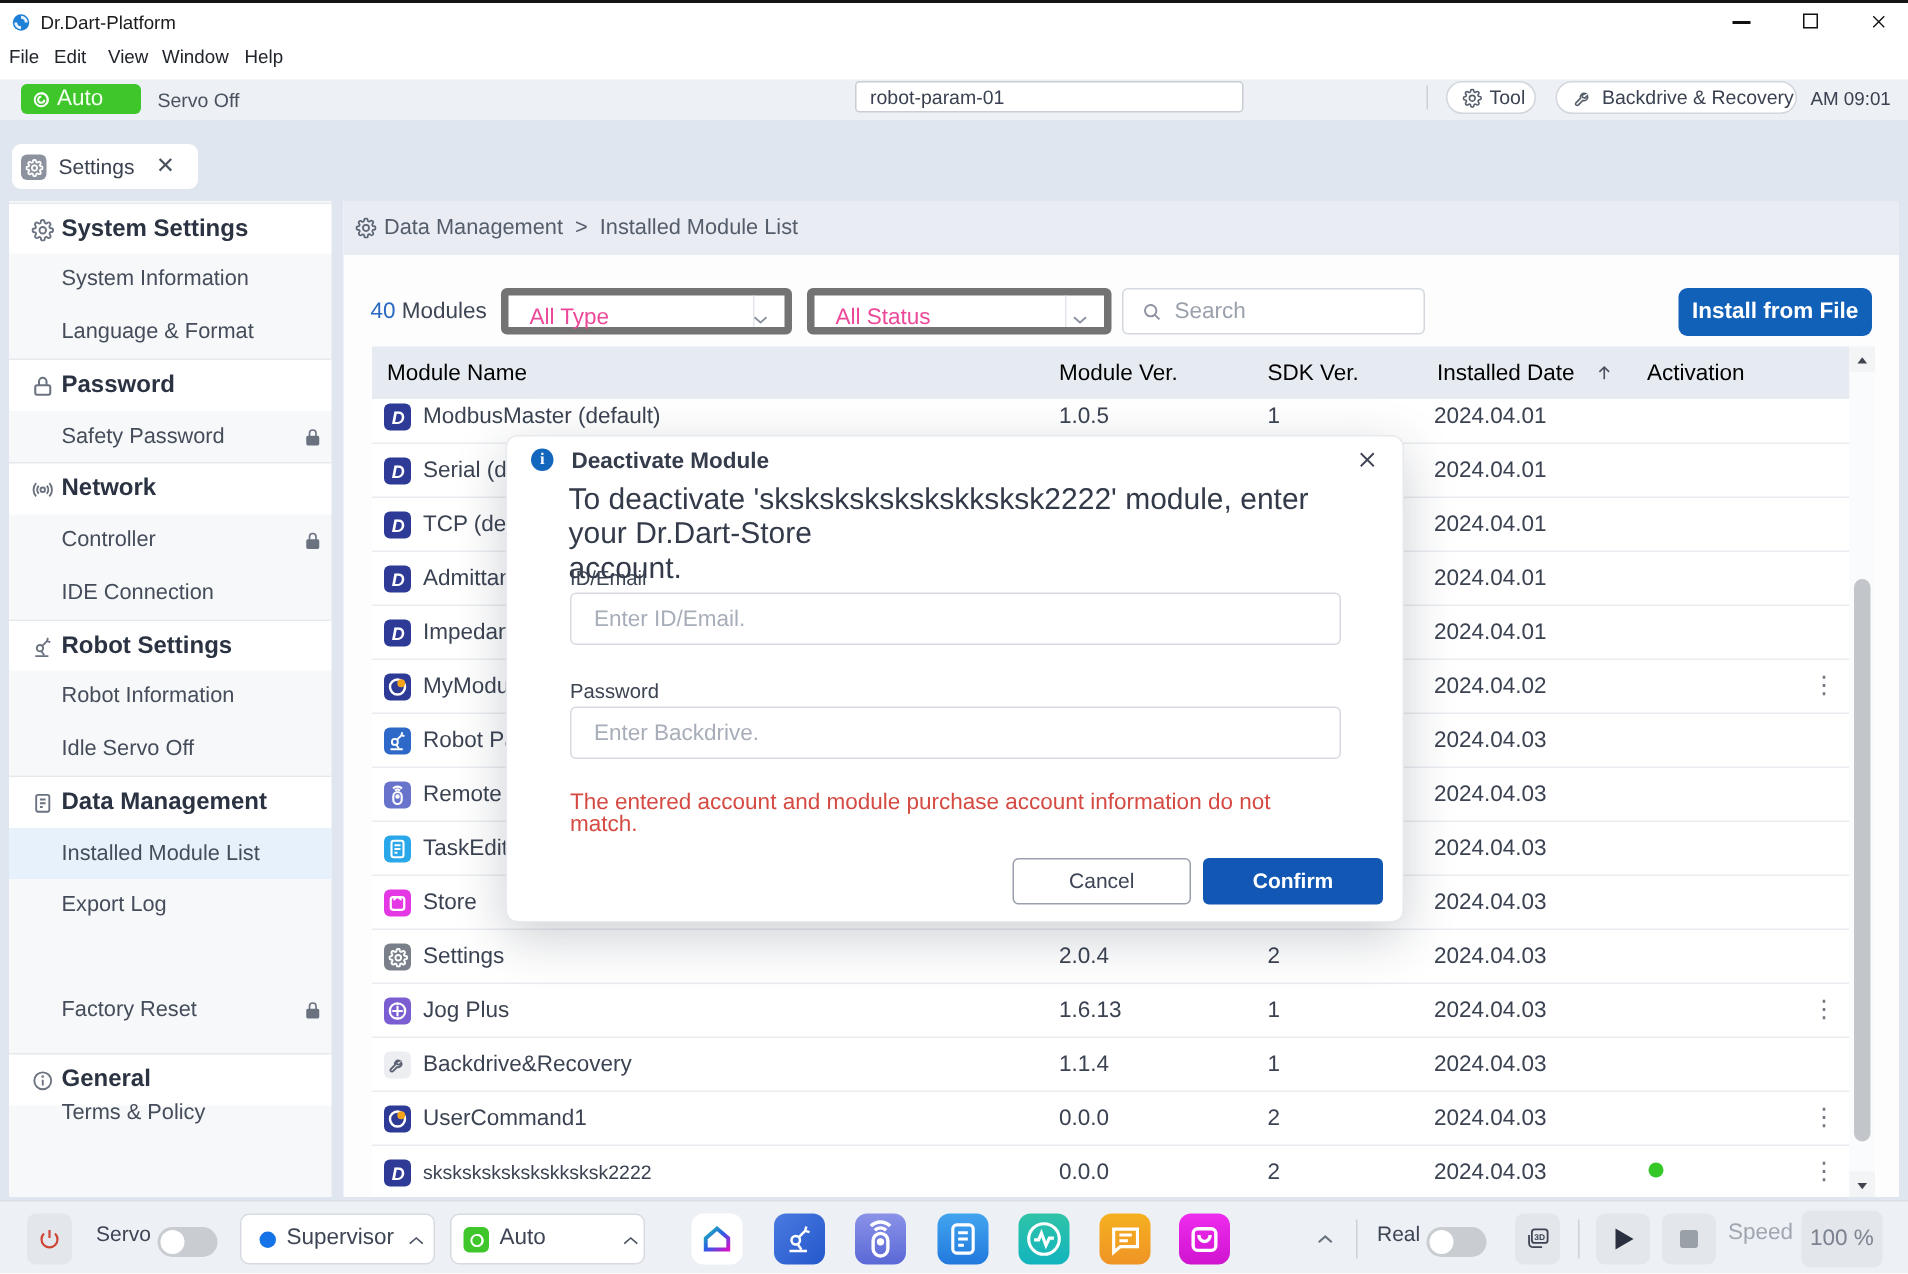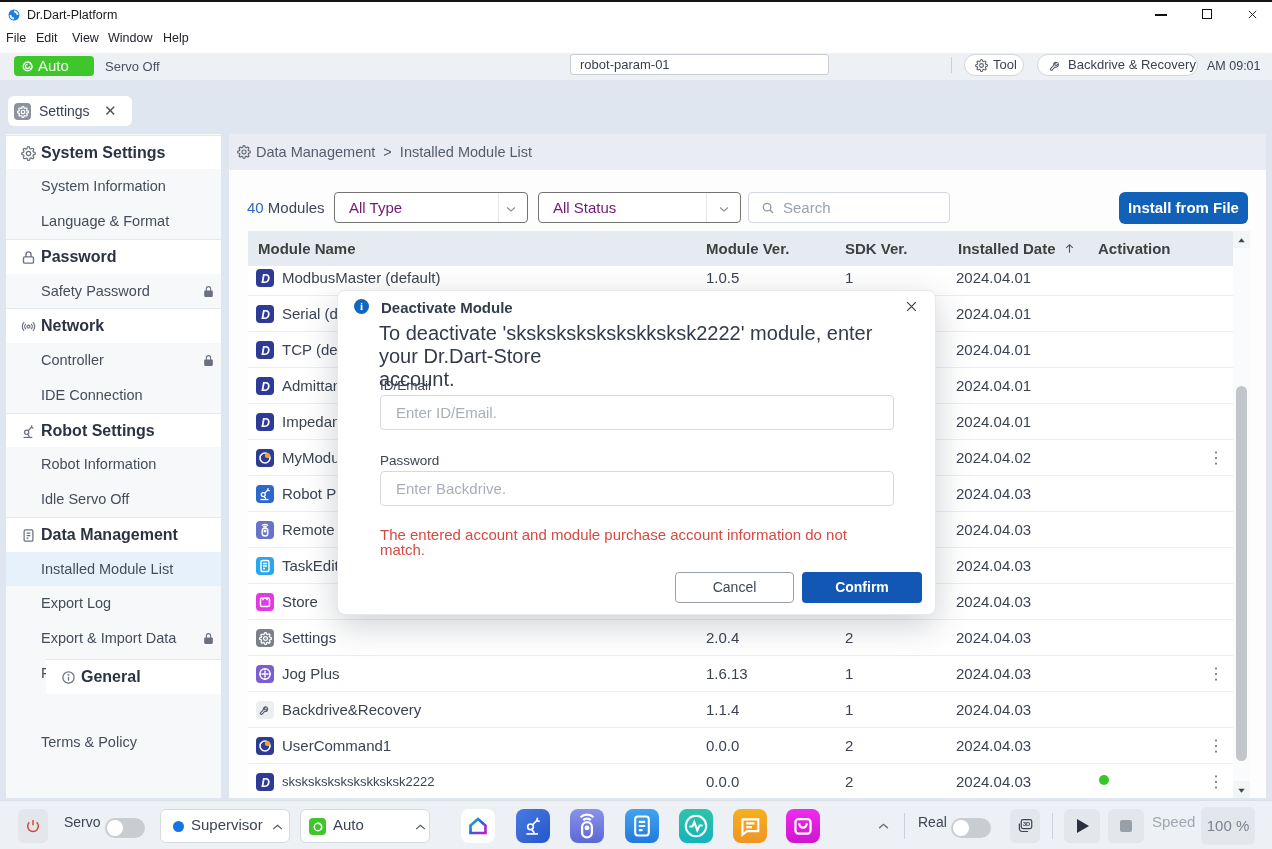--- a/index.html
+++ b/index.html
@@ -36,28 +36,28 @@
 .navrow.grp { background:#fff; border-top:1px solid #e6e9ec; font-weight:bold; color:#2b3342; font-size:16px; }
 .navrow.grp .lbl { left:35px; }
 .navrow.sel { background:#e7f1fb; }
 .navrow .gicon { position:absolute; left:15px; top:10px; width:15px; height:15px; }
 .navrow .rlock { position:absolute; left:196px; top:11px; width:13px; height:13px; }
 
 #content { left:229px; top:54px; width:1037px; height:664px; background:#fdfdfe; overflow:hidden; }
 #crumb { left:0; top:0; width:1037px; height:36px; background:#e9edf3; }
 #crumb .txt { position:absolute; left:27px; top:0; height:36px; line-height:36px; font-size:14.5px; color:#555d6b; }
 #modcount { left:18px; top:58px; height:31px; line-height:31px; font-size:15px; color:#3e4655; }
-.select { top:58px; height:31px; background:#fff; border:1px solid #737373; border-radius:4px; font-size:15px; color:#701a75; }
+.select { top:58px; height:31px; background:#fff; border:5px solid #737373; border-radius:4px; font-size:15px; color:#ec4899; }
 .select .lbl { position:absolute; left:14px; top:0; height:29px; line-height:29px; }
 .select .dv { position:absolute; top:0px; bottom:0px; width:1px; background:#e3e6eb; }
 #searchbox { left:519px; top:58px; width:202px; height:31px; background:#fff; border:1px solid #d3d8df; border-radius:4px; }
 #searchbox .lbl { position:absolute; left:34px; top:0; height:29px; line-height:29px; font-size:15px; color:#9aa1ac; }
 #installbtn { left:890px; top:58px; width:129px; height:32px; background:#1261b8; border-radius:6px; color:#fff; font-size:15px; font-weight:bold; text-align:center; line-height:32px; }
 
-#thead { left:19px; top:97px; width:985px; height:35px; background:#e6eaf1; font-size:15px; color:#404040;font-weight:bold; }
+#thead { left:19px; top:97px; width:985px; height:35px; background:#e6eaf1; font-size:15px; color:#000000; }
 #thead span { position:absolute; top:0; height:35px; line-height:35px; }
 #tbody { left:19px; top:132px; width:985px; height:532px; overflow:hidden; }
 .trow { position:absolute; left:0; width:985px; height:36px; border-bottom:1px solid #e9ecf0; font-size:15px; color:#3b4352; background:#fff; }
 .trow .icon { position:absolute; left:8px; top:9px; width:18px; height:18px; border-radius:4px; }
 .trow .name { position:absolute; left:34px; top:0; height:36px; line-height:36px; }
 .trow .ver { position:absolute; left:458px; top:0; height:36px; line-height:36px; }
 .trow .sdk { position:absolute; left:597px; top:0; height:36px; line-height:36px; }
 .trow .date { position:absolute; left:708px; top:0; height:36px; line-height:36px; }
 .trow .dot { position:absolute; left:851px; top:11px; width:10px; height:10px; border-radius:50%; background:#35c727; }
 .trow .kebab { position:absolute; left:960px; top:0; height:36px; line-height:36px; color:#6e7580; font-size:16px; letter-spacing:0; }
@@ -222,33 +222,27 @@
           <path d="M9 8h6M9 12h6M9 16h3"></path>
         </svg>
         <span class="lbl">Data Management</span>
       </div>
 <div class="navrow sel" style="top:417.6px;">
         <span class="lbl">Installed Module List</span>
       </div>
 <div class="navrow" style="top:452.4px;">
         <span class="lbl">Export Log</span>
       </div>
-<div class="navrow" style="top:487.1px;">
-        <span class="lbl">Export &amp; Import Data</span>
-        <svg class="rlock" viewBox="0 0 24 24" fill="#6a7280">
-          <path d="M12 2a5 5 0 0 0-5 5v3H6a2 2 0 0 0-2 2v8a2 2 0 0 0 2 2h12a2 2 0 0 0 2-2v-8a2 2 0 0 0-2-2h-1V7a5 5 0 0 0-5-5zm-3 5a3 3 0 0 1 6 0v3H9V7z"></path>
-        </svg>
-      </div>
 <div class="navrow" style="top:521.9px;">
         <span class="lbl">Factory Reset</span>
         <svg class="rlock" viewBox="0 0 24 24" fill="#6a7280">
           <path d="M12 2a5 5 0 0 0-5 5v3H6a2 2 0 0 0-2 2v8a2 2 0 0 0 2 2h12a2 2 0 0 0 2-2v-8a2 2 0 0 0-2-2h-1V7a5 5 0 0 0-5-5zm-3 5a3 3 0 0 1 6 0v3H9V7z"></path>
         </svg>
       </div>
-<div class="navrow grp" style="top:525px;margin-left:40px;">
+<div class="navrow grp" style="top:568px;">
         <svg class="gicon" viewBox="0 0 24 24" fill="none" stroke="#6b7280" stroke-width="2">
           <circle cx="12" cy="12" r="9"></circle>
           <path d="M12 11v6"></path>
           <circle cx="12" cy="7.5" r="0.5" fill="#6b7280"></circle>
         </svg>
         <span class="lbl">General</span>
       </div>
 <div class="navrow" style="top:591.4px;">
         <span class="lbl">Terms &amp; Policy</span>
       </div>

